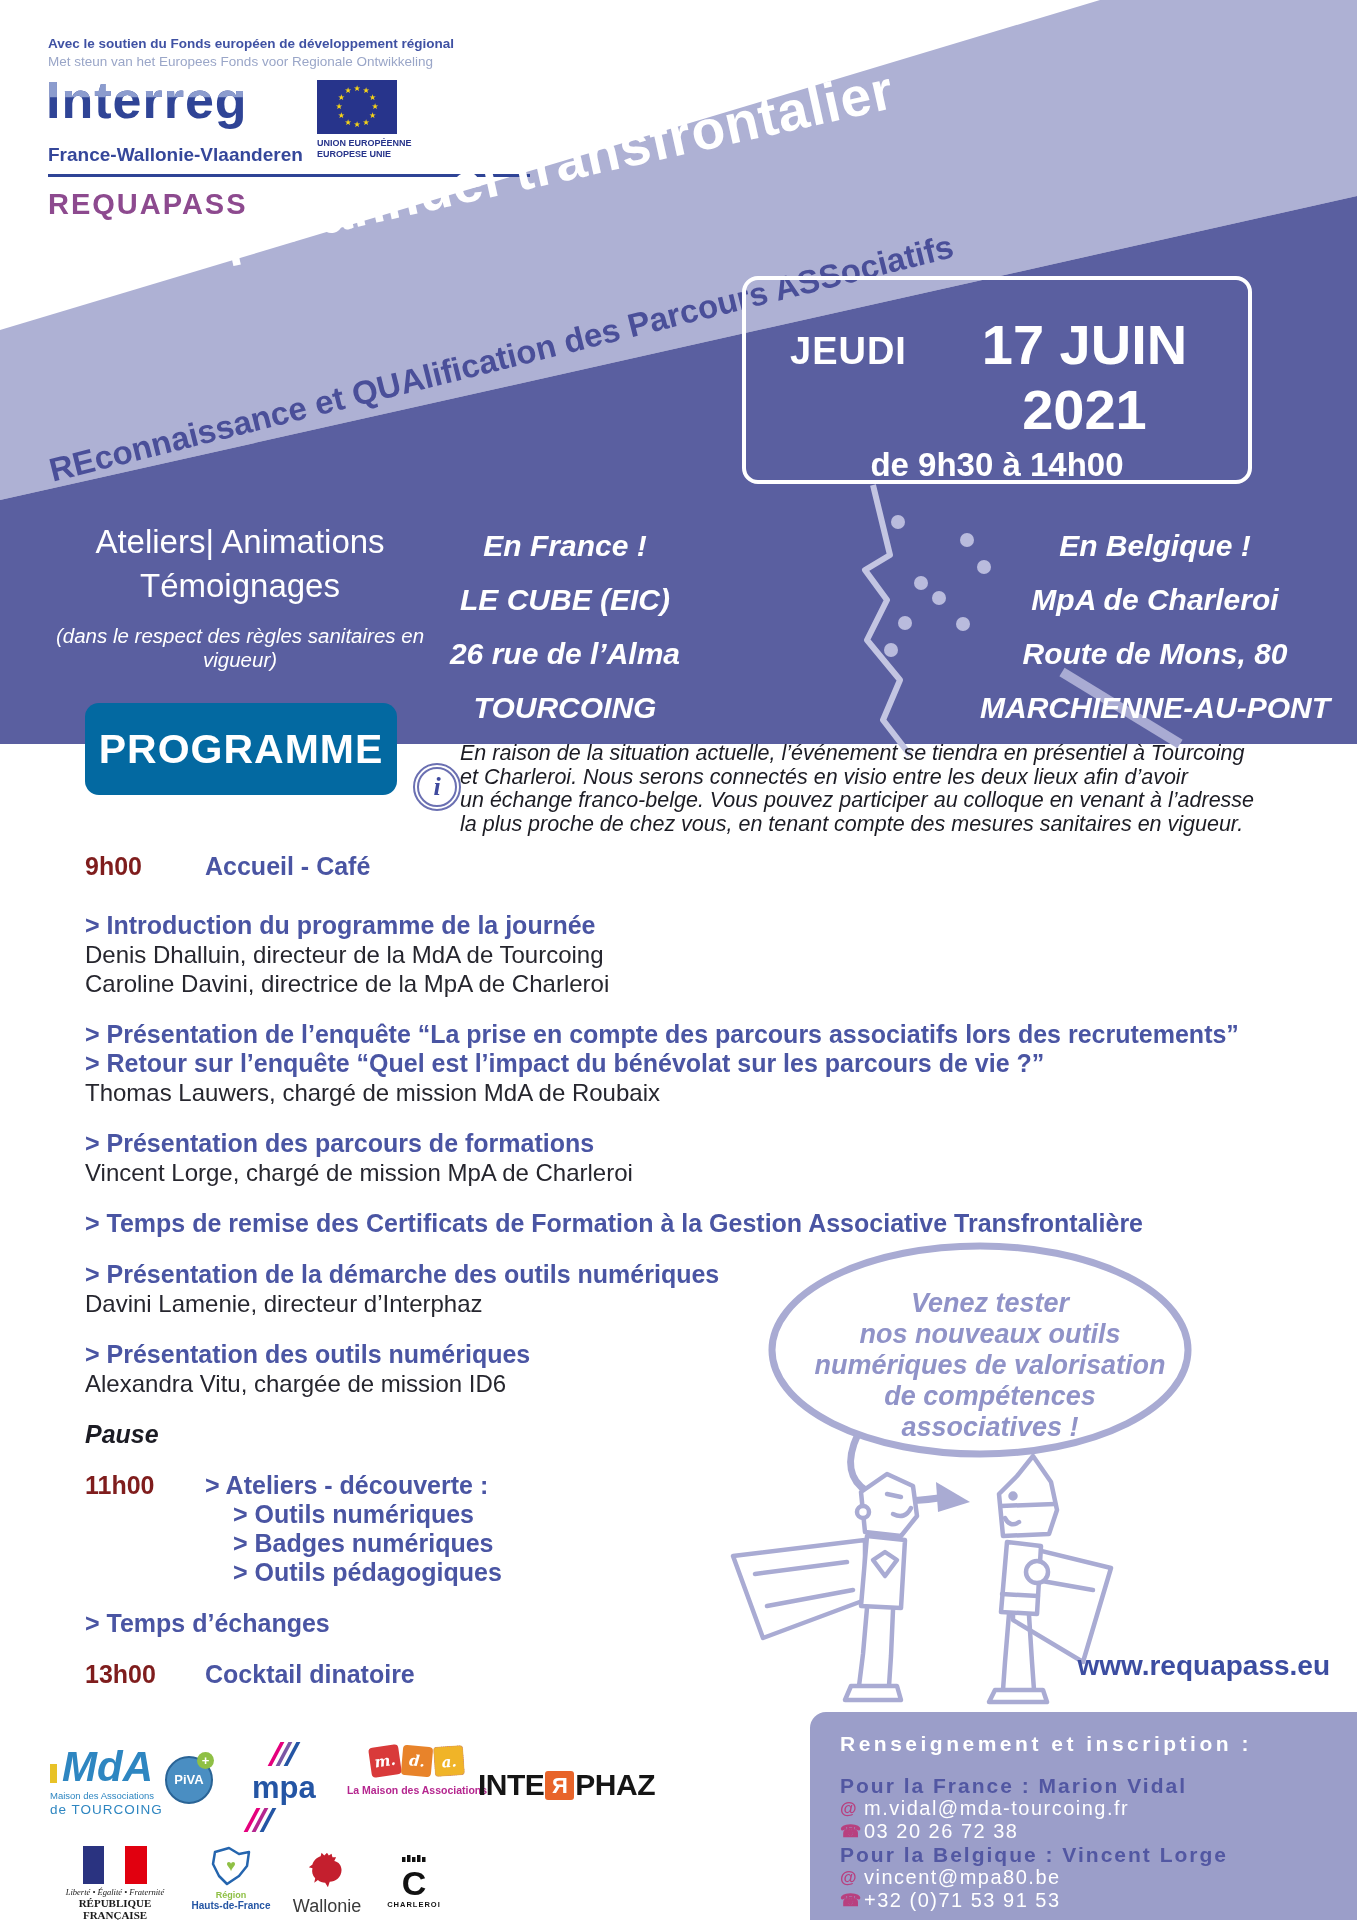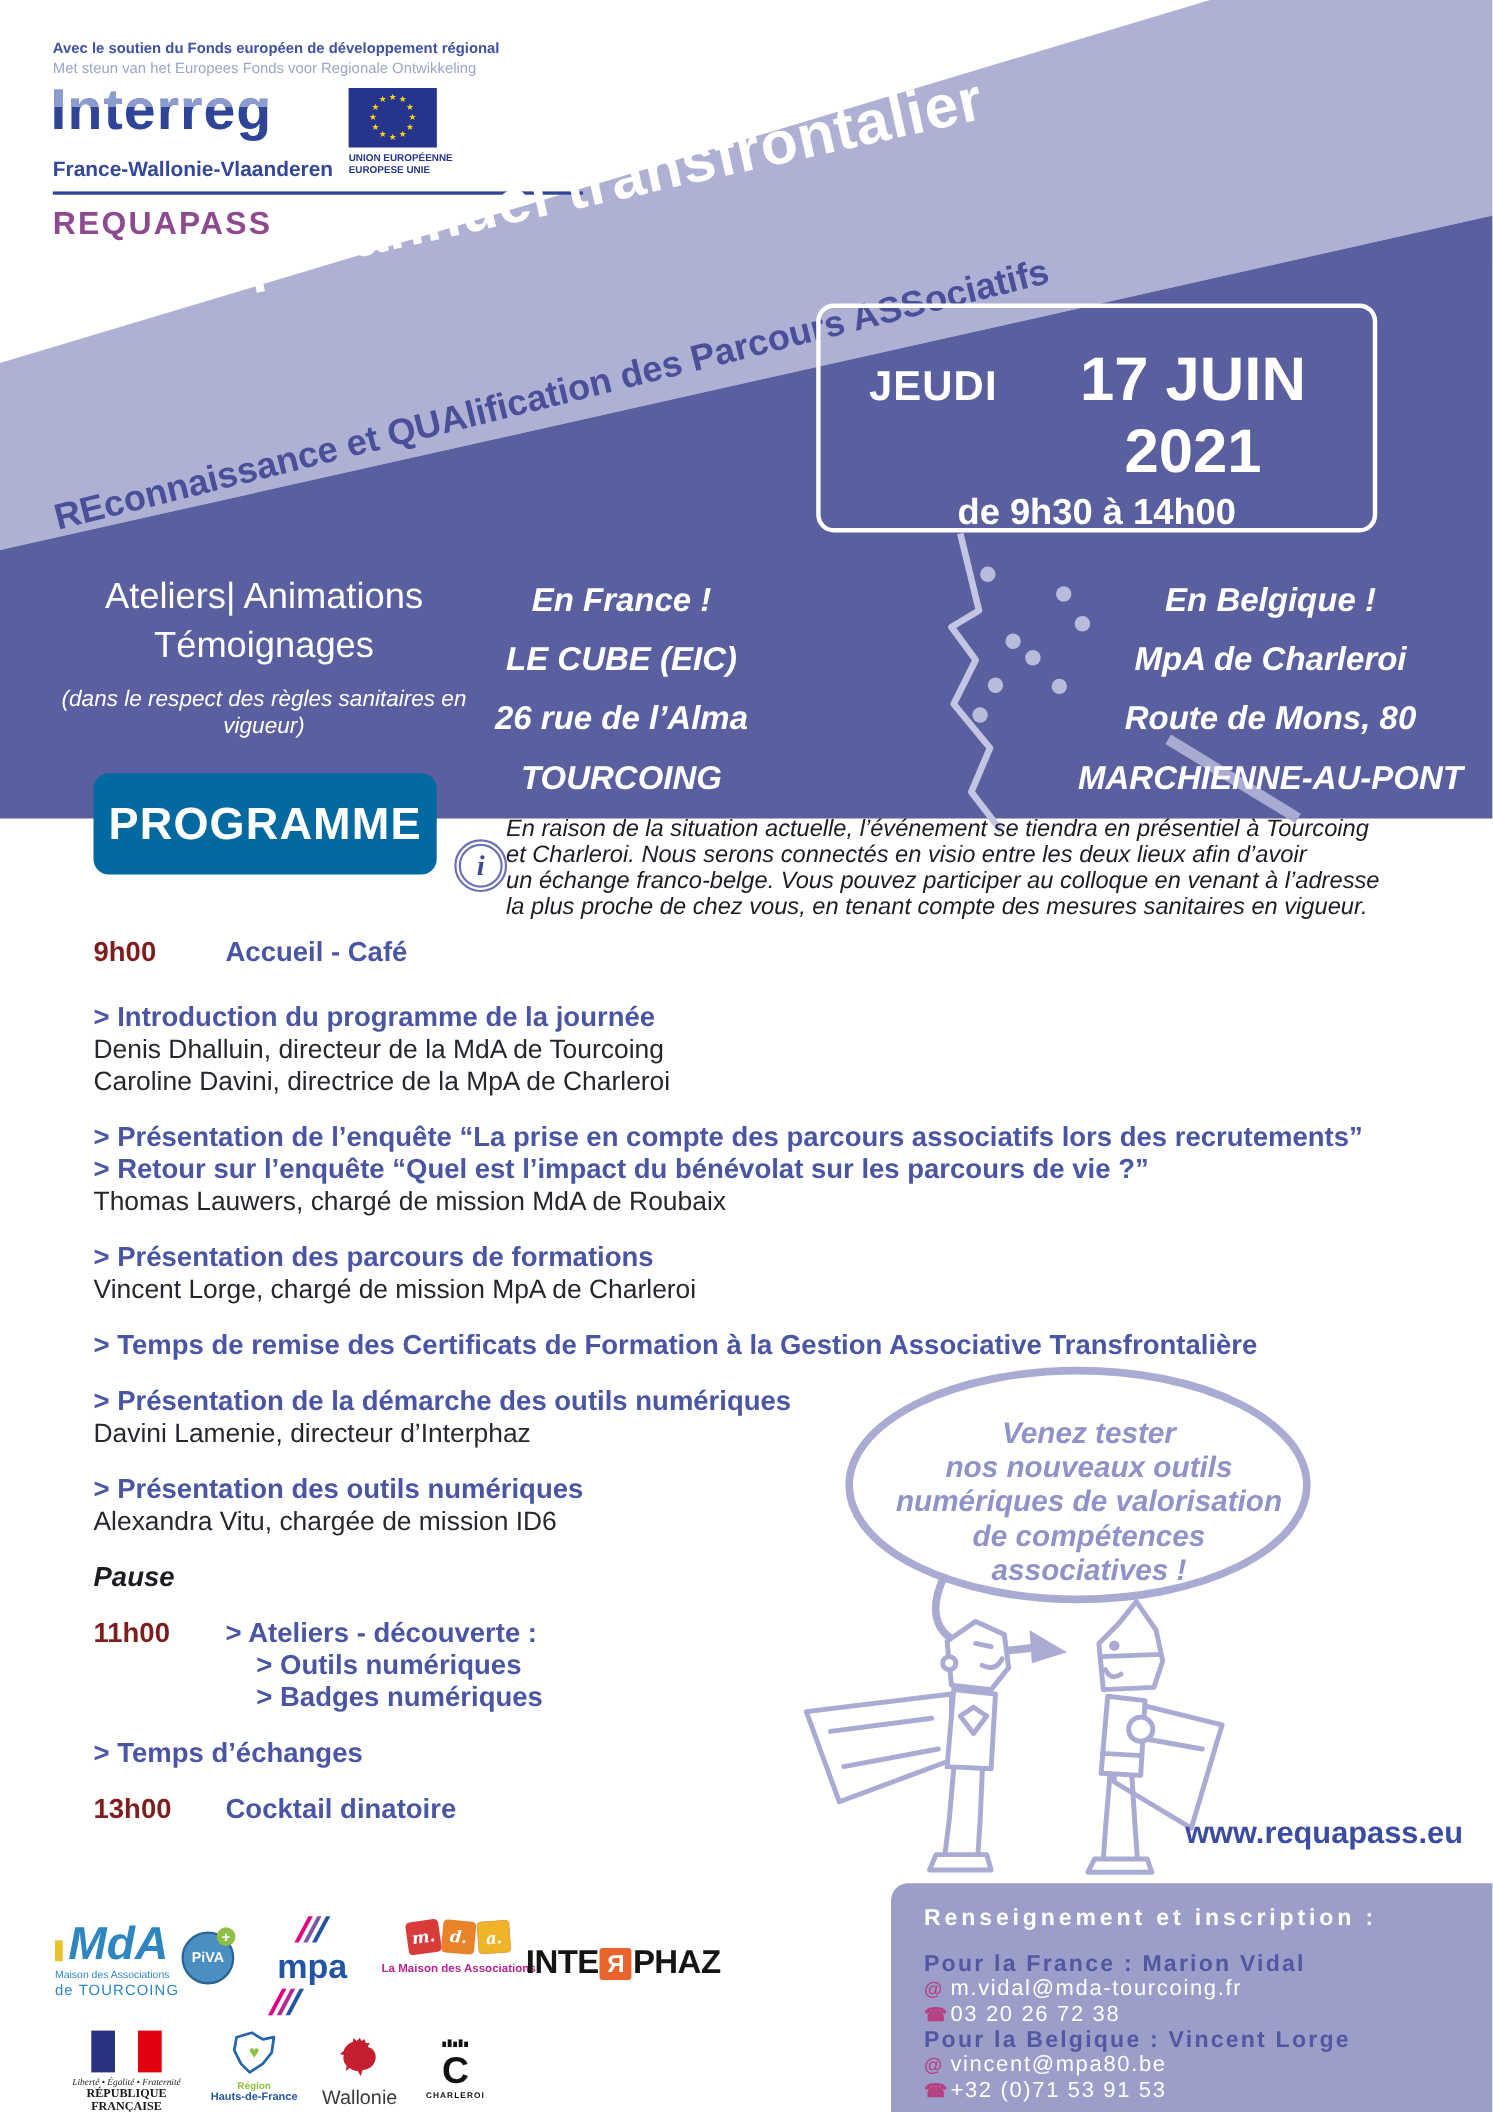--- a/index.html
+++ b/index.html
@@ -246,20 +246,21 @@
     <div class="sblock">
       <div class="pause">Pause</div>
     </div>
     <div class="sblock">
       <div class="srow" style="margin-bottom:0;">
         <span class="stime">11h00</span>
         <span class="stitle">&gt; Ateliers - découverte :</span>
       </div>
       <div class="subitem">&gt; Outils numériques</div>
       <div class="subitem">&gt; Badges numériques</div>
+      <div class="subitem">&gt; Outils pédagogiques</div>
     </div>
     <div class="sblock">
       <div class="stitle">&gt; Temps d’échanges</div>
     </div>
     <div class="srow">
       <span class="stime">13h00</span>
       <span class="stitle">Cocktail dinatoire</span>
     </div>
   </div>
 

